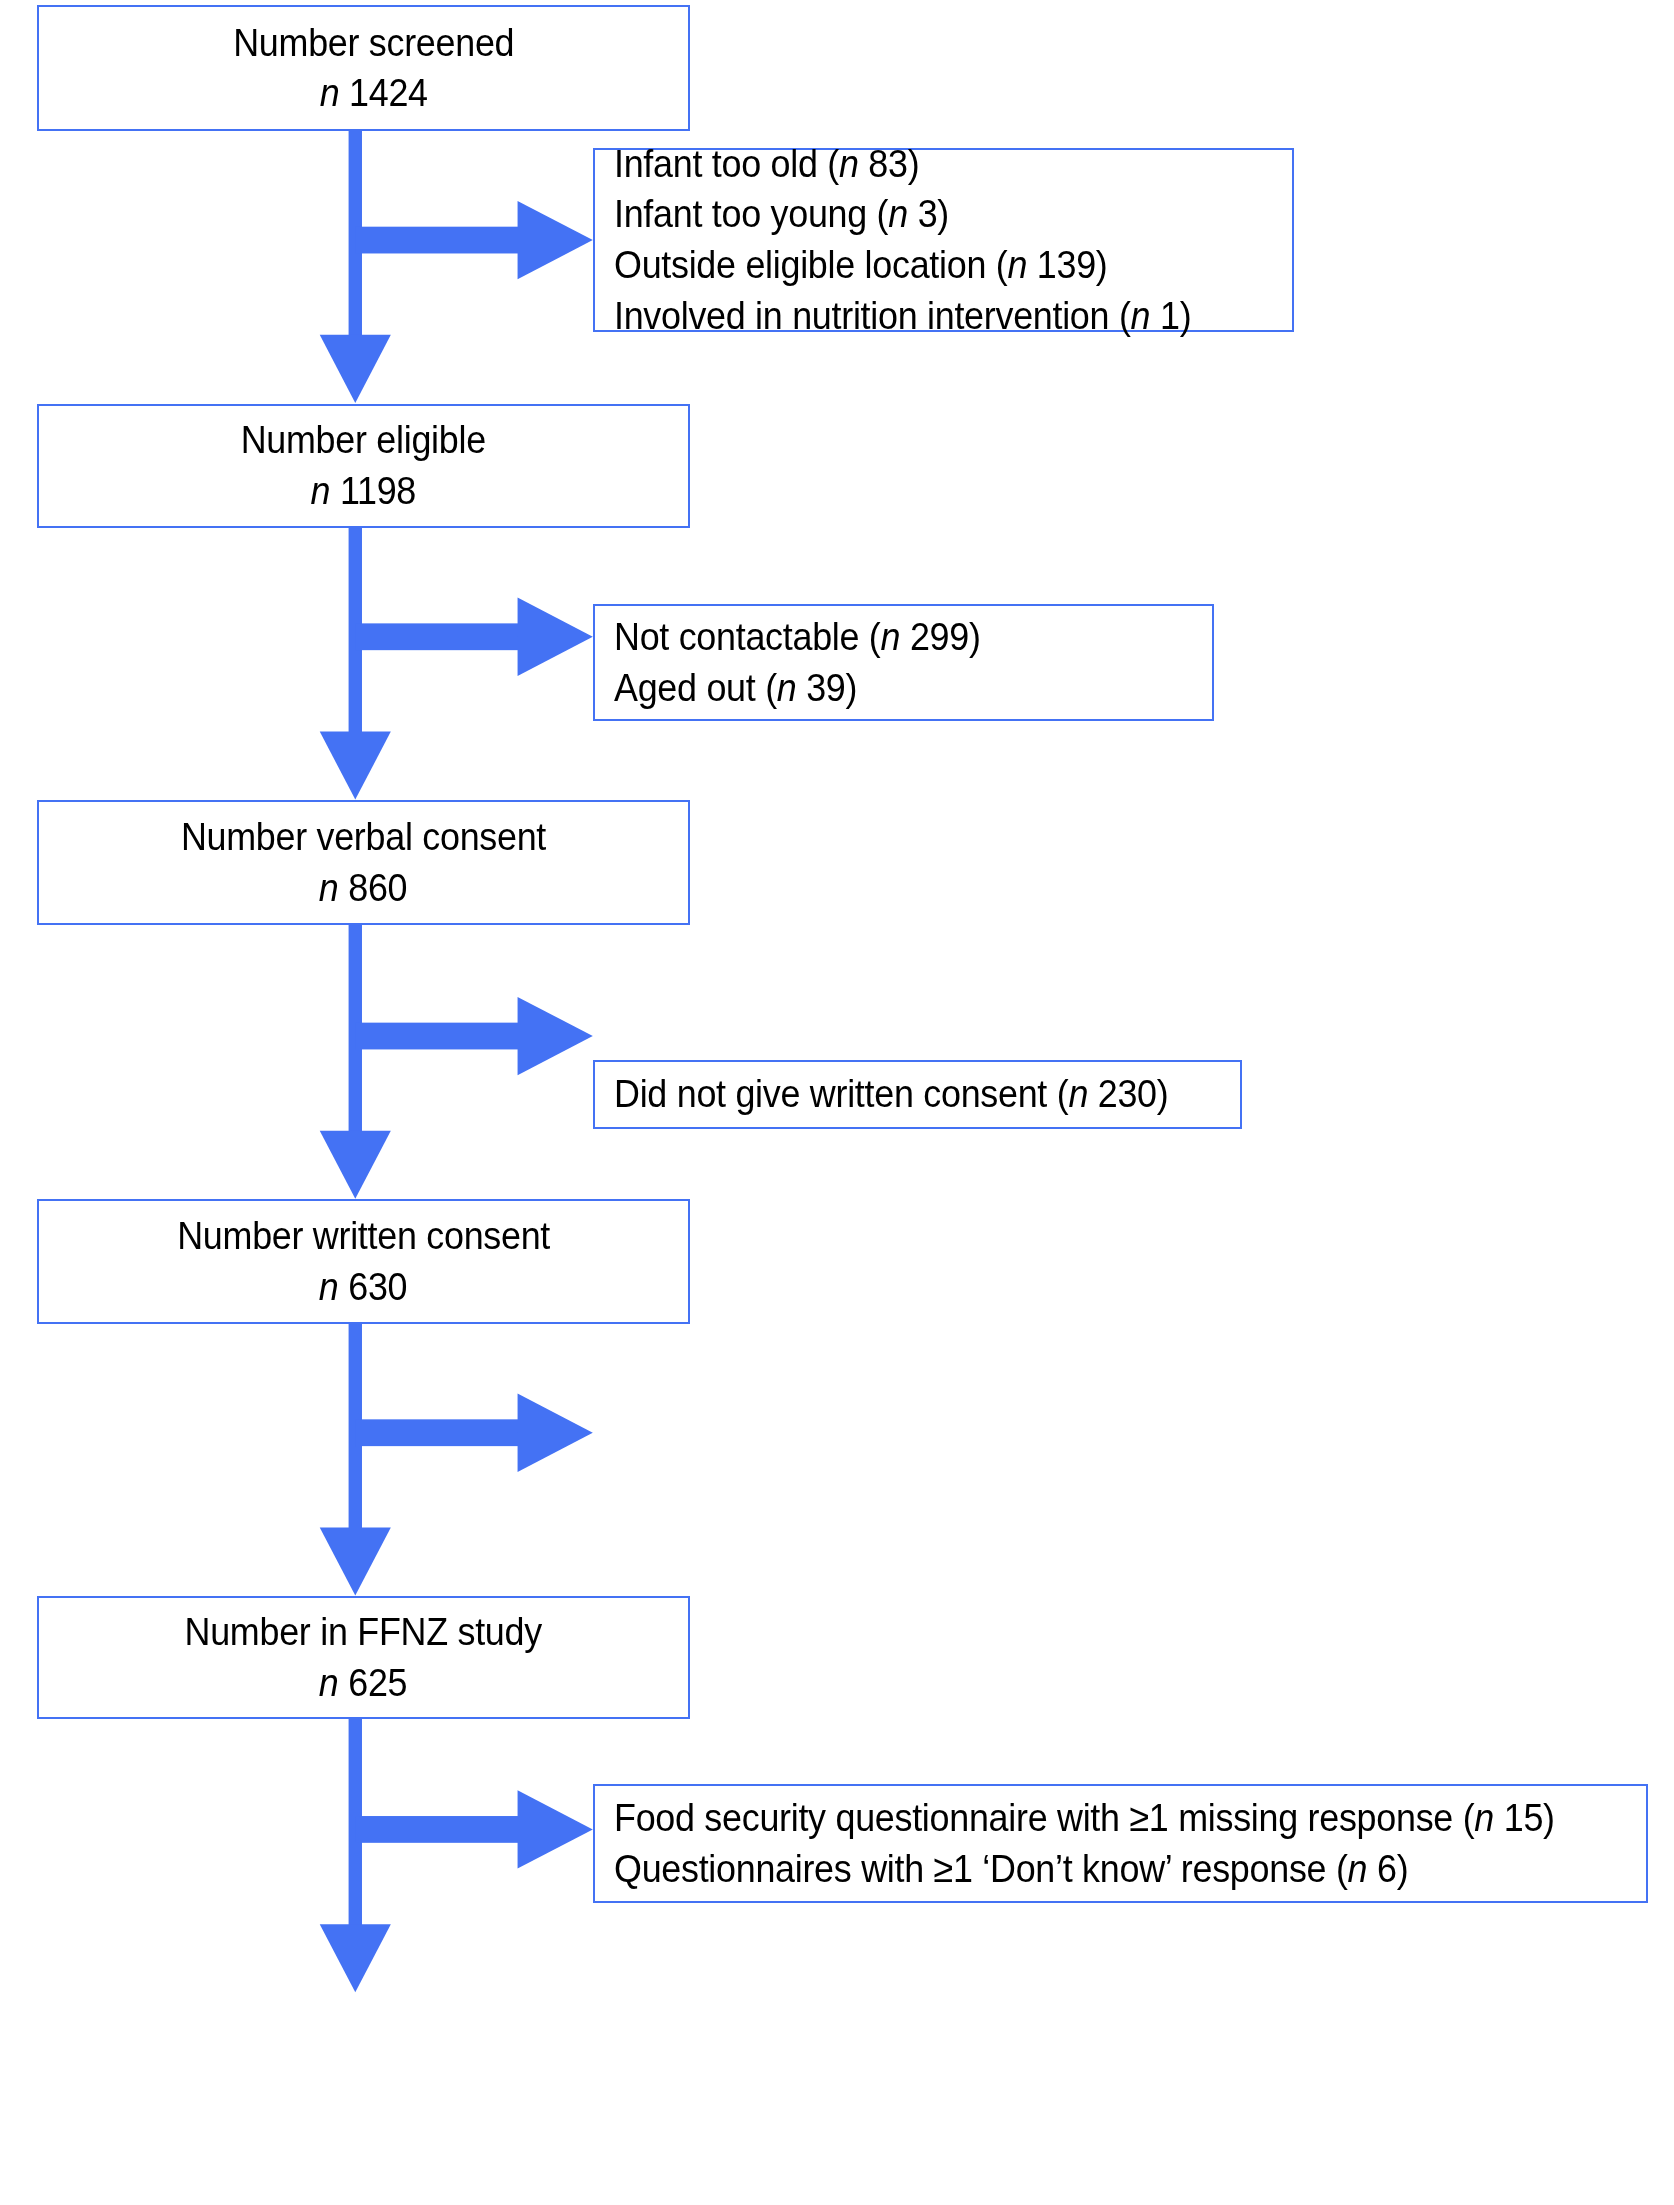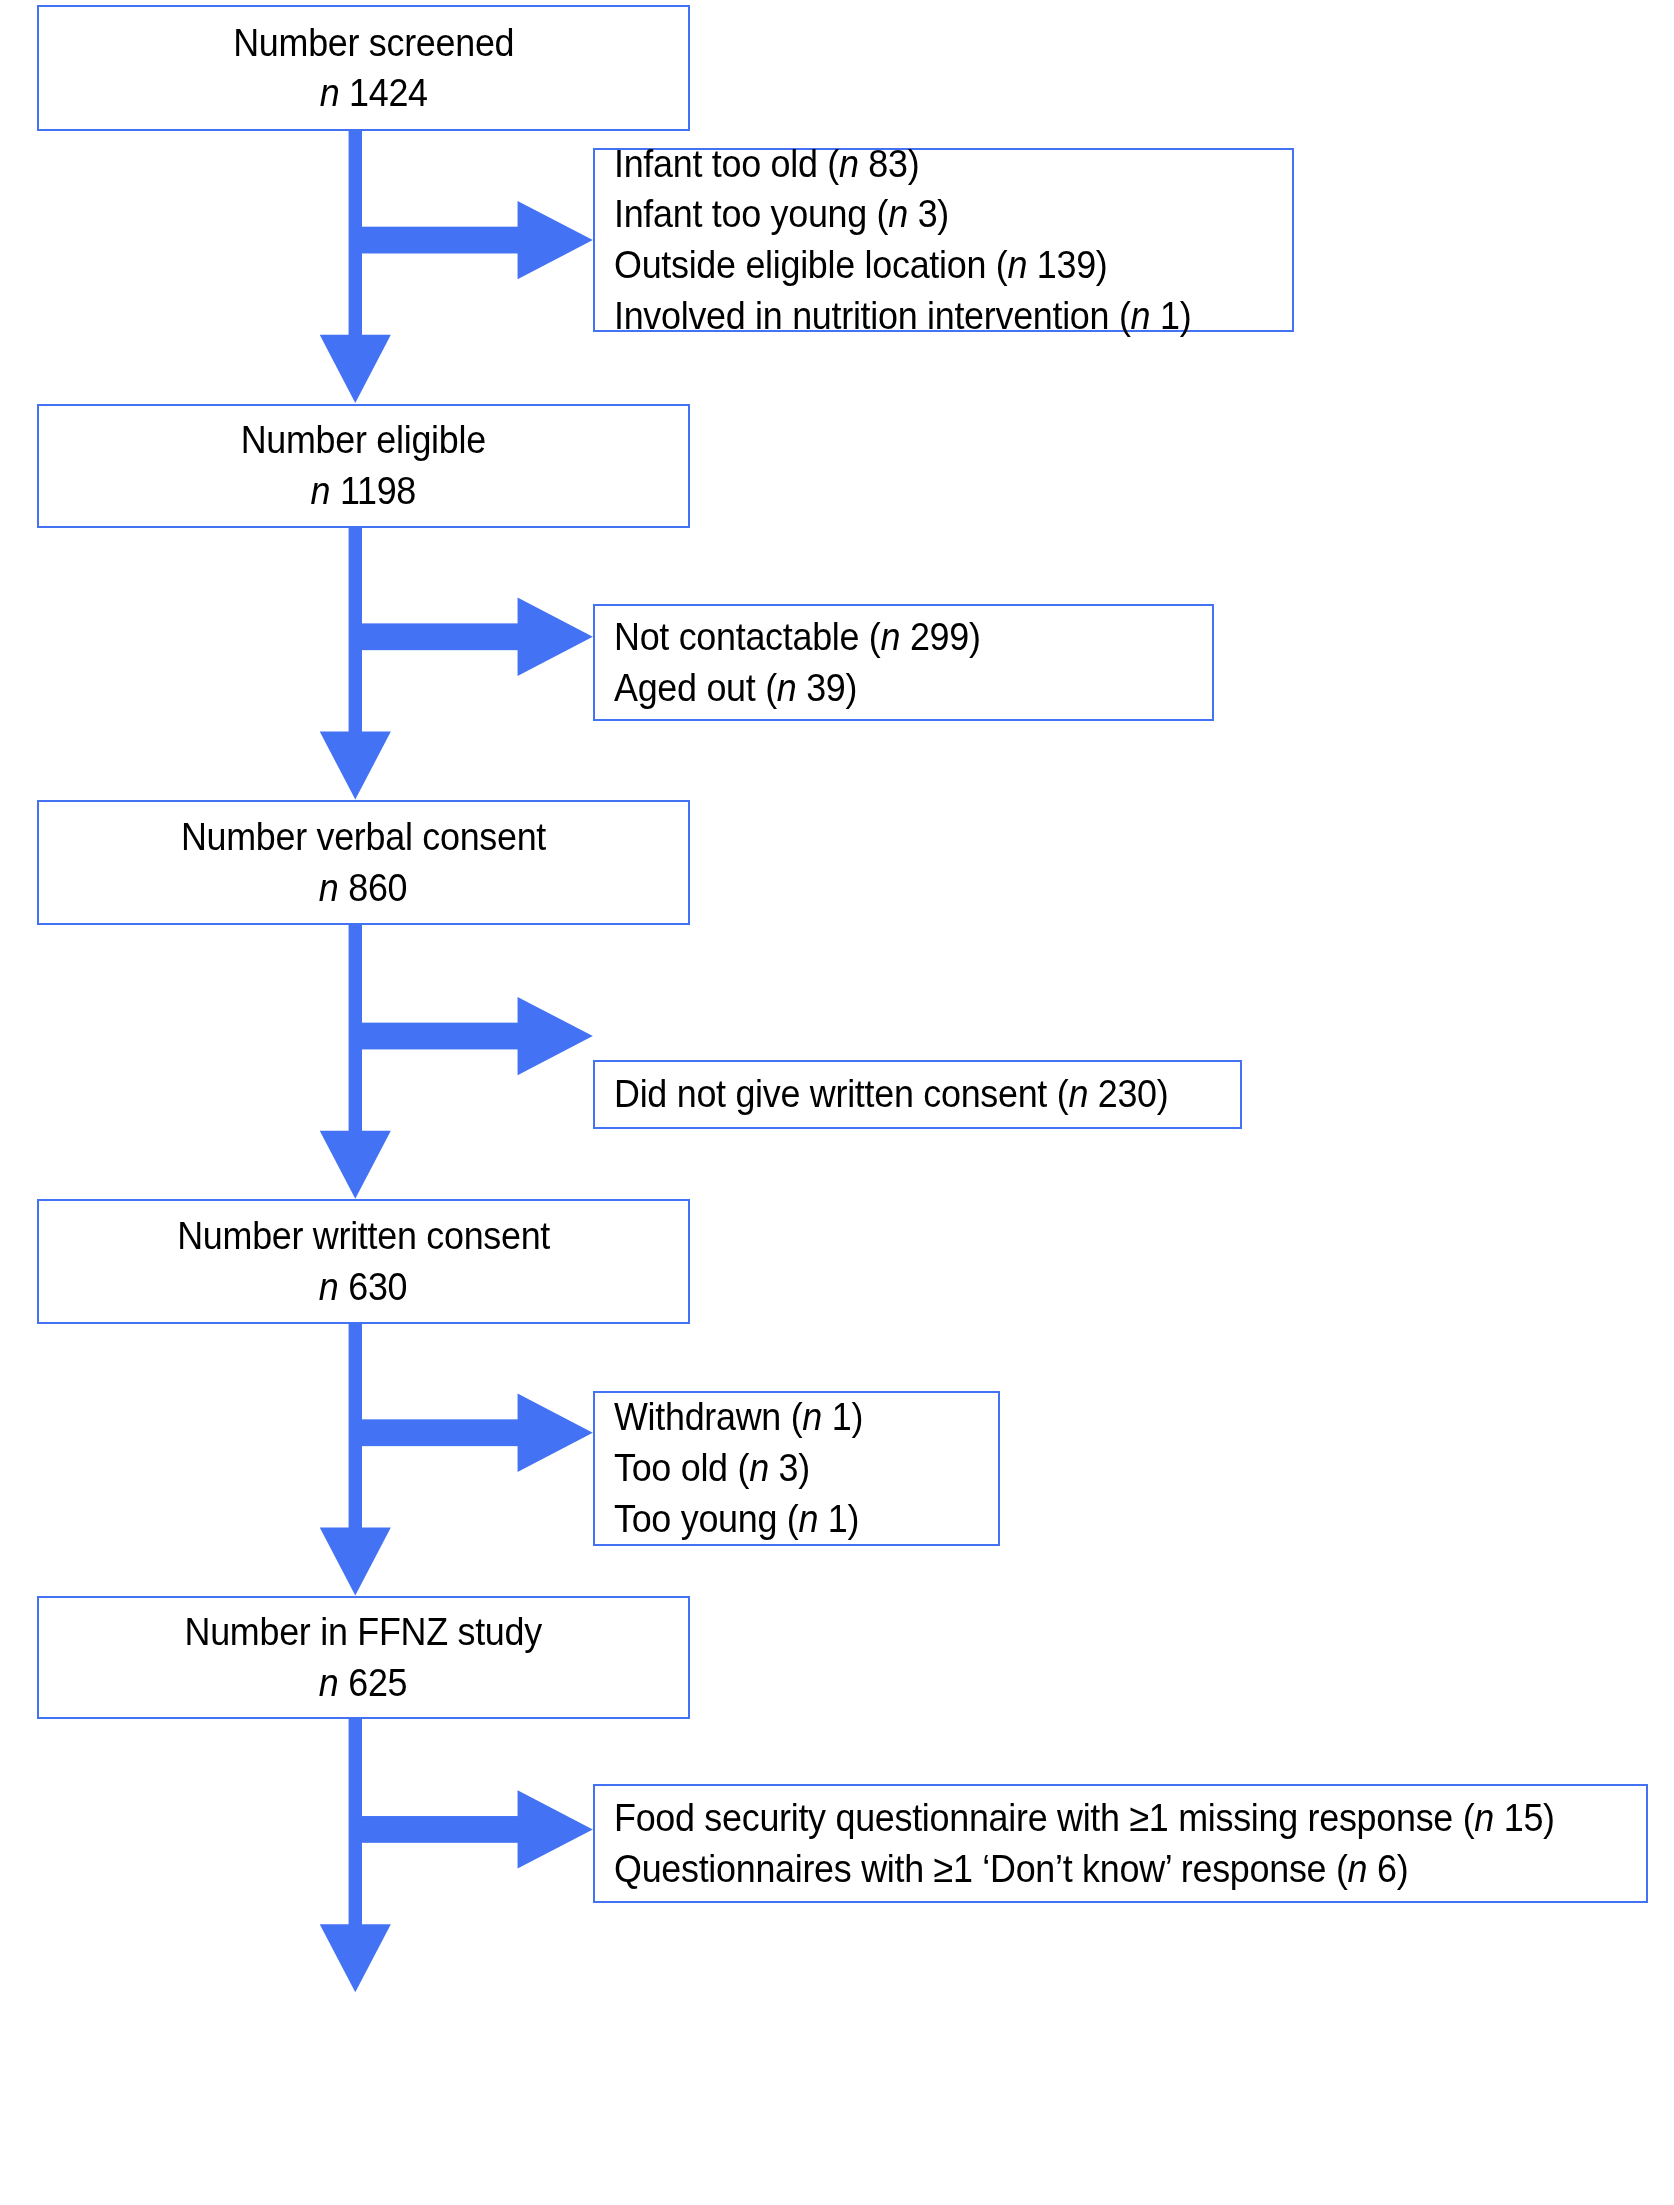--- a/index.html
+++ b/index.html
@@ -145,25 +145,20 @@
 
   <div class="box excl" style="left:593px; top:1060px; width:649px; height:69px;">
     <div class="line"><span>Did not give written consent (</span><span class="it">n</span><span> 230)</span></div>
   </div>
 
   <div class="box main" style="left:37px; top:1199px; width:653px; height:125px;">
     <div class="line">Number written consent</div>
     <div class="line"><span class="it">n</span><span> 630</span></div>
   </div>
 
-  <div class="box excl" style="left:593px; top:1391px; width:407px; height:155px;">
-    <div class="line"><span>Withdrawn (</span><span class="it">n</span><span> 1)</span></div>
-    <div class="line"><span>Too old (</span><span class="it">n</span><span> 3)</span></div>
-    <div class="line"><span>Too young (</span><span class="it">n</span><span> 1)</span></div>
-  </div>
 
   <div class="box main" style="left:37px; top:1596px; width:653px; height:123px;">
     <div class="line">Number in FFNZ study</div>
     <div class="line"><span class="it">n</span><span> 625</span></div>
   </div>
 
   <div class="box excl" style="left:593px; top:1784px; width:1055px; height:119px;">
     <div class="line"><span>Food security questionnaire with ≥1 missing response (</span><span class="it">n</span><span> 15)</span></div>
     <div class="line"><span>Questionnaires with ≥1 ‘Don’t know’ response (</span><span class="it">n</span><span> 6)</span></div>
   </div>

